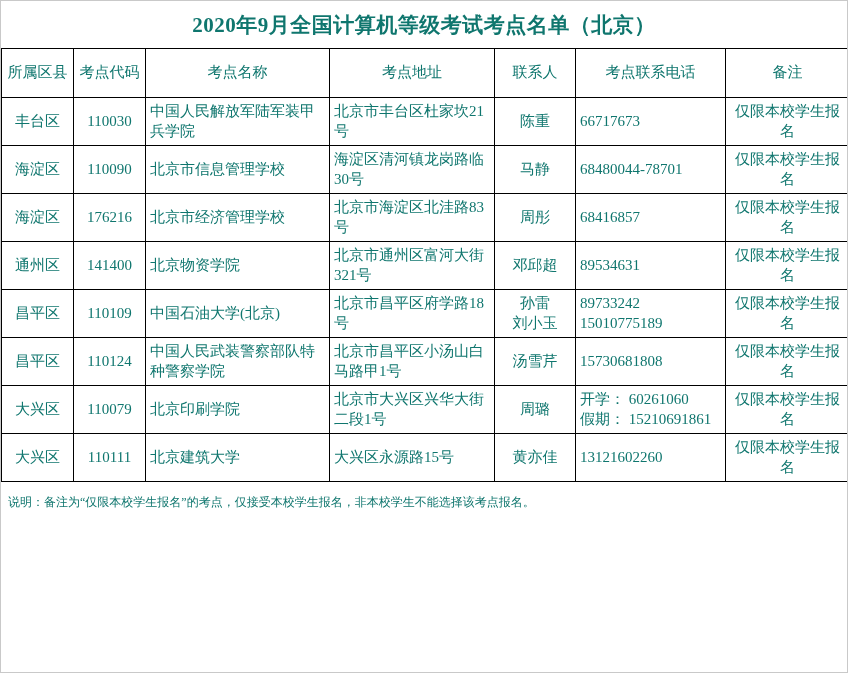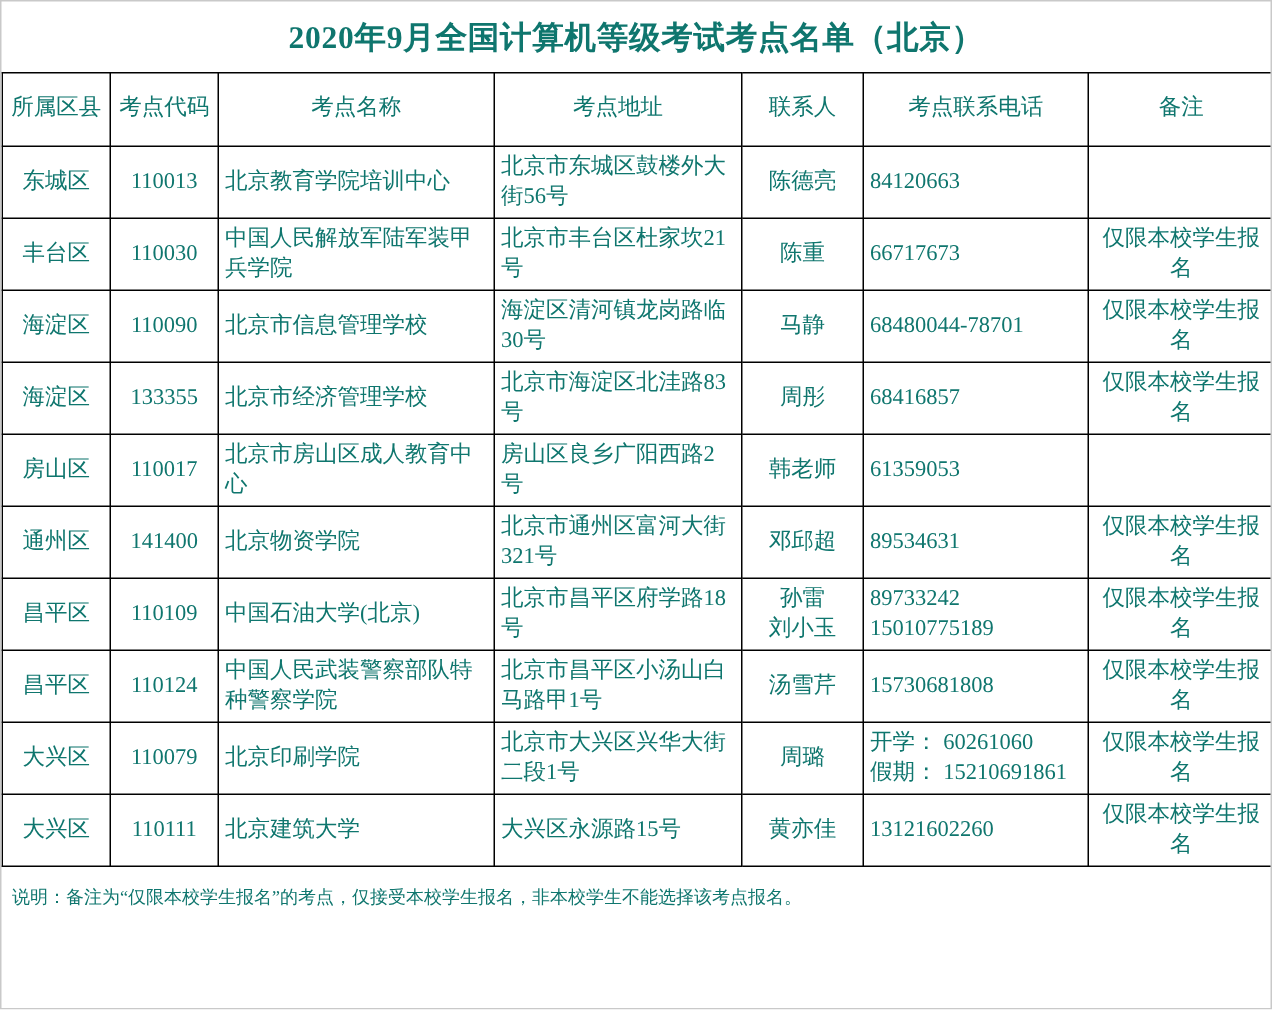--- a/index.html
+++ b/index.html
@@ -78,63 +78,45 @@
         <th>考点代码</th>
         <th>考点名称</th>
         <th>考点地址</th>
         <th>联系人</th>
         <th>考点联系电话</th>
         <th>备注</th>
       </tr>
     </thead>
     <tbody>
         <tr>
-          <td class="c0">东城区</td>
-          <td class="c1">110013</td>
-          <td class="c2">北京教育学院培训中心</td>
-          <td class="c3">北京市东城区鼓楼外大街56号</td>
-          <td class="c4">陈德亮</td>
-          <td class="c5">84120663</td>
-          <td class="c6"></td>
-        </tr>
-        <tr>
           <td class="c0">丰台区</td>
           <td class="c1">110030</td>
           <td class="c2">中国人民解放军陆军装甲兵学院</td>
           <td class="c3">北京市丰台区杜家坎21号</td>
           <td class="c4">陈重</td>
           <td class="c5">66717673</td>
           <td class="c6">仅限本校学生报名</td>
         </tr>
         <tr>
           <td class="c0">海淀区</td>
           <td class="c1">110090</td>
           <td class="c2">北京市信息管理学校</td>
           <td class="c3">海淀区清河镇龙岗路临30号</td>
           <td class="c4">马静</td>
           <td class="c5">68480044-78701</td>
           <td class="c6">仅限本校学生报名</td>
         </tr>
         <tr>
           <td class="c0">海淀区</td>
-          <td class="c1">133355</td>
+          <td class="c1">176216</td>
           <td class="c2">北京市经济管理学校</td>
           <td class="c3">北京市海淀区北洼路83号</td>
           <td class="c4">周彤</td>
           <td class="c5">68416857</td>
           <td class="c6">仅限本校学生报名</td>
-        </tr>
-        <tr>
-          <td class="c0">房山区</td>
-          <td class="c1">110017</td>
-          <td class="c2">北京市房山区成人教育中心</td>
-          <td class="c3">房山区良乡广阳西路2号</td>
-          <td class="c4">韩老师</td>
-          <td class="c5">61359053</td>
-          <td class="c6"></td>
         </tr>
         <tr>
           <td class="c0">通州区</td>
           <td class="c1">141400</td>
           <td class="c2">北京物资学院</td>
           <td class="c3">北京市通州区富河大街321号</td>
           <td class="c4">邓邱超</td>
           <td class="c5">89534631</td>
           <td class="c6">仅限本校学生报名</td>
         </tr>

